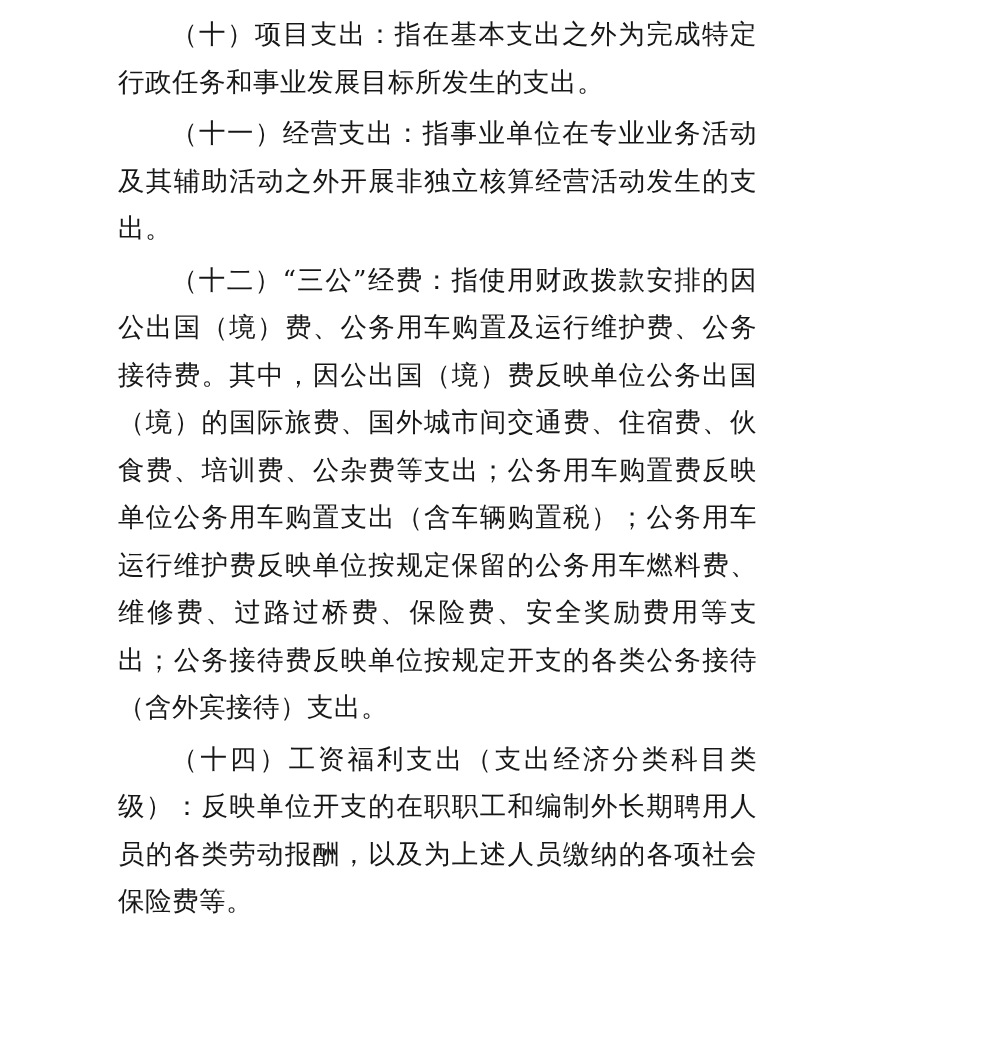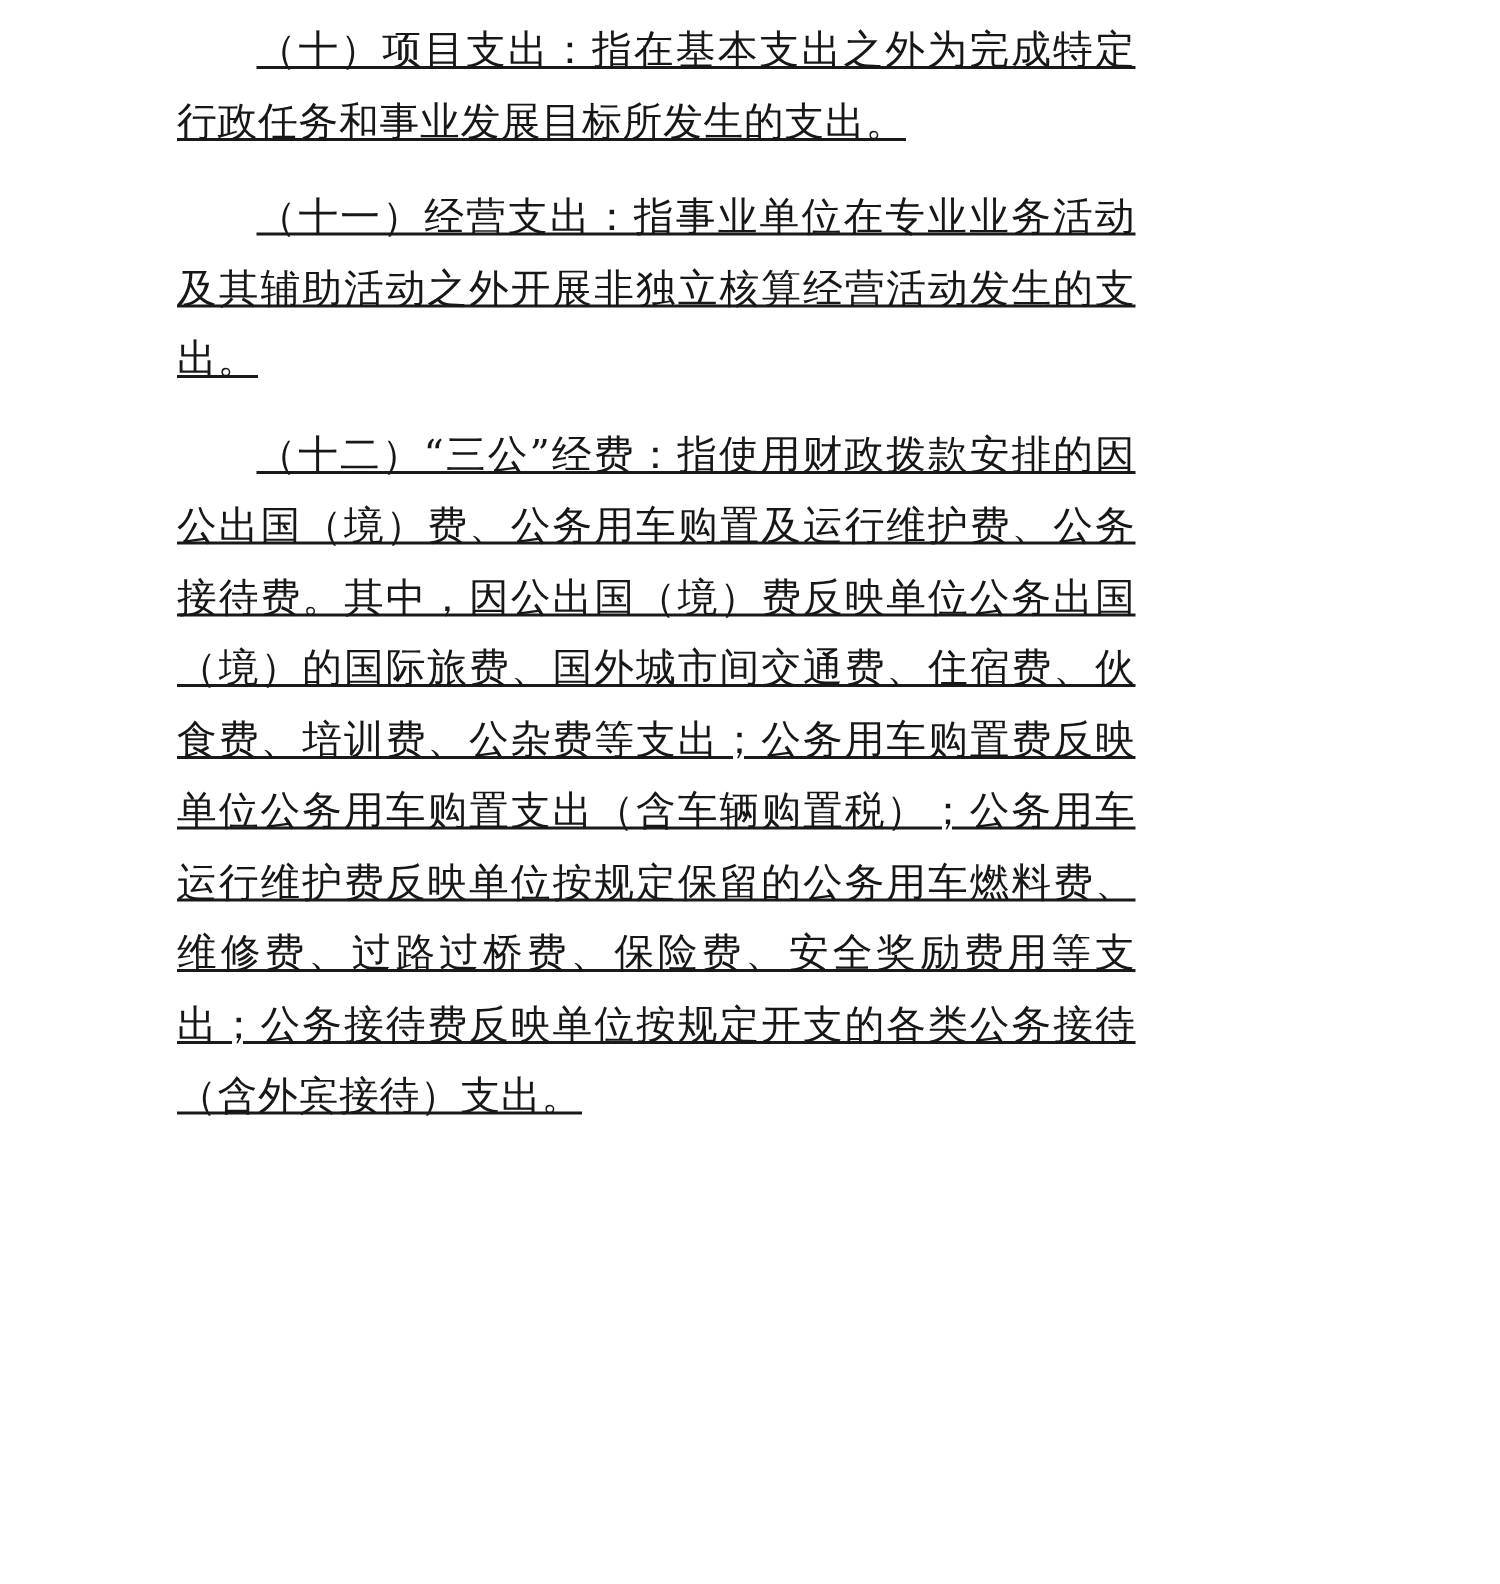--- a/index.html
+++ b/index.html
@@ -13,37 +13,37 @@
     overflow: hidden;
     font-family: "DejaVu Serif", "Liberation Serif", serif;
     color: #1a1a1a;
   }
   .page {
     box-sizing: border-box;
     width: 875px;
     height: 1056px;
     padding: 10px 118px 0 118px;
     background: #ffffff;
-    text-decoration: underline;
   }
   .para {
     font-size: 26.5px;
     line-height: 47.5px;
     text-align: justify;
     text-justify: inter-ideograph;
     text-indent: 2em;
     margin: 0 0 0 0;
     letter-spacing: 0.5px;
     color: #171717;
     font-weight: 500;
   }
   .para + .para {
-    margin-top: 16px;
+    margin-top: 4px;
   }
 </style>
 </head>
 <body>
 
 <div class="page">
   <p class="para">（十）项目支出：指在基本支出之外为完成特定行政任务和事业发展目标所发生的支出。</p>
   <p class="para">（十一）经营支出：指事业单位在专业业务活动及其辅助活动之外开展非独立核算经营活动发生的支出。</p>
   <p class="para">（十二）“三公”经费：指使用财政拨款安排的因公出国（境）费、公务用车购置及运行维护费、公务接待费。其中，因公出国（境）费反映单位公务出国（境）的国际旅费、国外城市间交通费、住宿费、伙食费、培训费、公杂费等支出；公务用车购置费反映单位公务用车购置支出（含车辆购置税）；公务用车运行维护费反映单位按规定保留的公务用车燃料费、维修费、过路过桥费、保险费、安全奖励费用等支出；公务接待费反映单位按规定开支的各类公务接待（含外宾接待）支出。</p>
+  <p class="para">（十四）工资福利支出（支出经济分类科目类级）：反映单位开支的在职职工和编制外长期聘用人员的各类劳动报酬，以及为上述人员缴纳的各项社会保险费等。</p>
 </div>
 
 </body></html>

